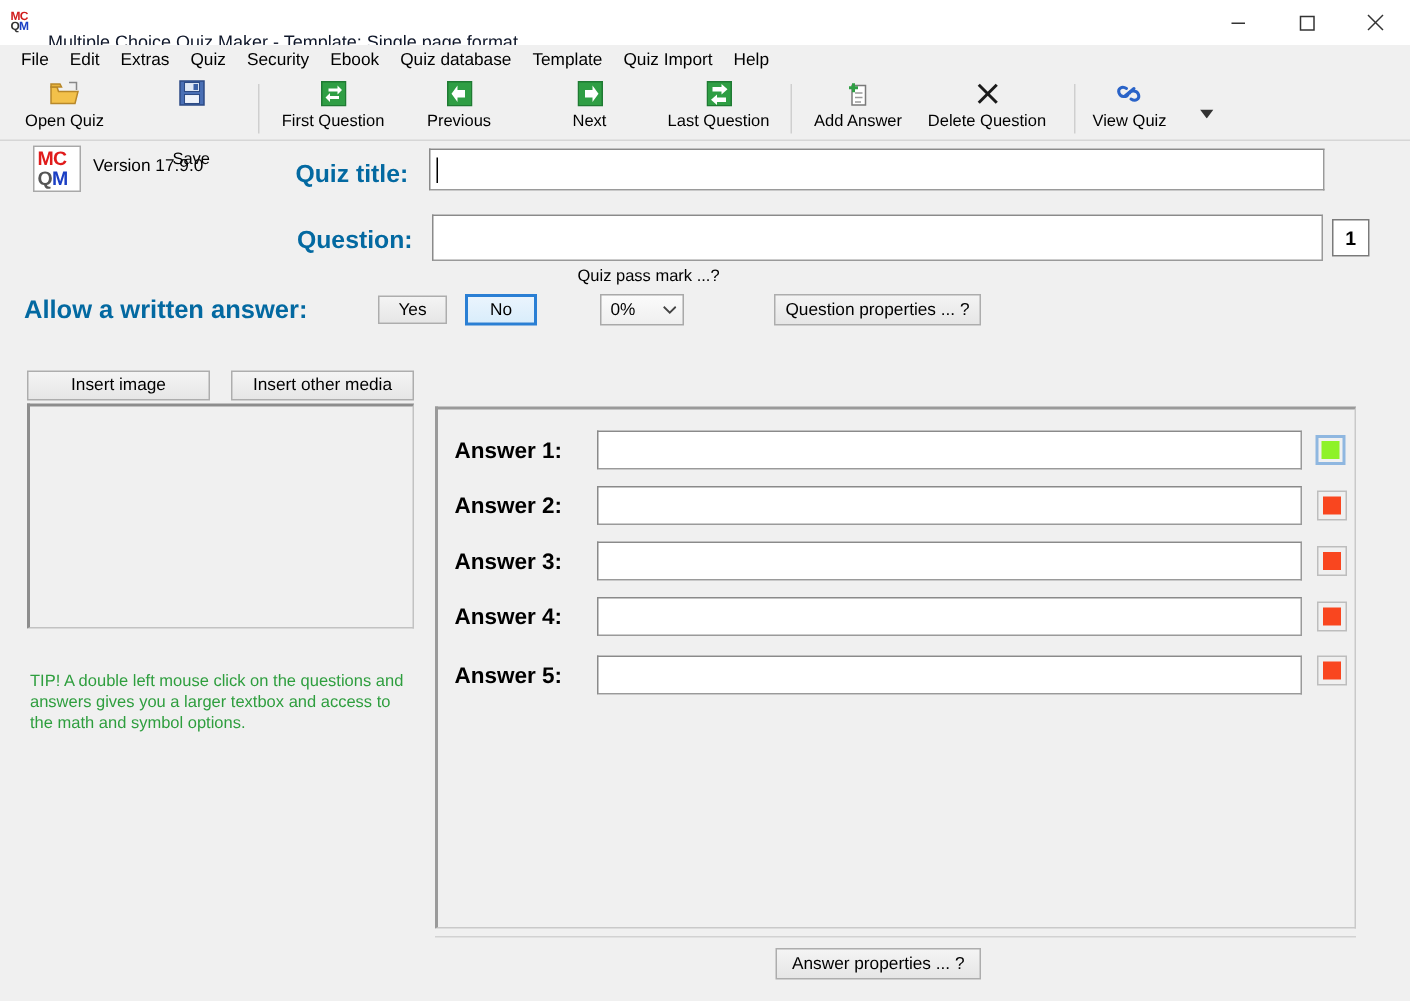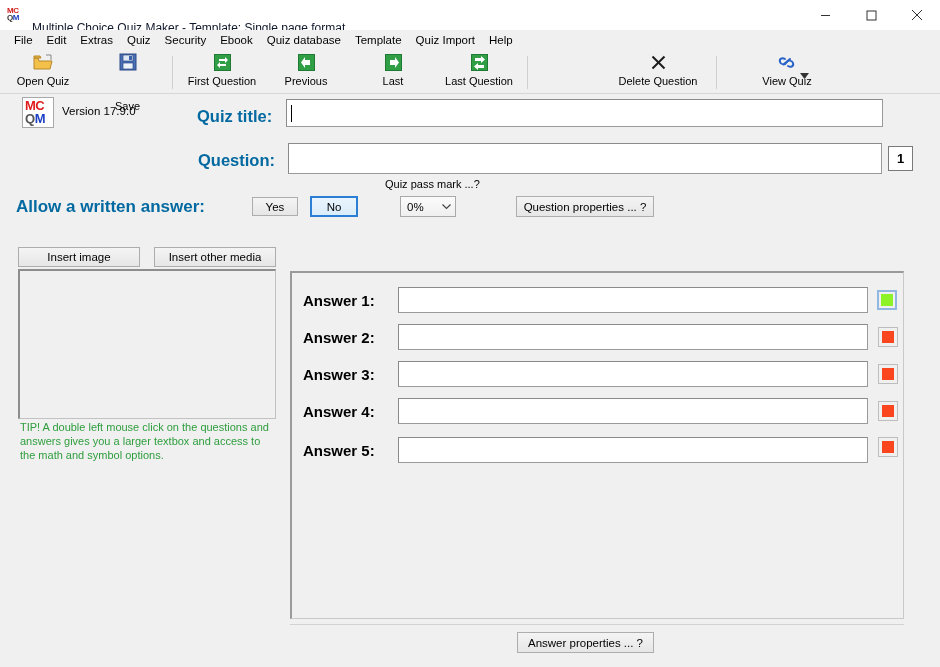--- a/index.html
+++ b/index.html
@@ -276,21 +276,21 @@
     left: 18px; top: 269px;
     width: 258px; height: 150px;
     background: #f0f0f0;
     border: 1px solid #c2c2c2;
     border-top: 2px solid #8d8d8d;
     border-left: 2px solid #8d8d8d;
     box-sizing: border-box;
   }
   .tip {
     position: absolute;
-    left: 20px; top: 420px;
+    left: 20px; top: 447px;
     width: 252px;
     font-size: 11px;
     line-height: 14px;
     color: #2e9e3e;
     font-family: "Liberation Sans", sans-serif;
   }
 
   
   .answers-panel {
     position: absolute;
@@ -435,50 +435,63 @@
       <div class="tb-label">Previous</div>
     </div>
 
     <div class="tb-btn" style="left:362px; width:62px;">
       <div class="tb-ico">
         <svg width="17" height="17" viewBox="0 0 17 17">
           <rect x="0.5" y="0.5" width="16" height="16" fill="#2f9e44" stroke="#1f7a33" stroke-width="1"></rect>
           <path d="M5 6 L10 6 L10 3 L14 8.5 L10 14 L10 11 L5 11 Z" fill="#ffffff"></path>
         </svg>
       </div>
-      <div class="tb-label">Last</div>
+      <div class="tb-label">Next</div>
     </div>
 
     <div class="tb-btn" style="left:440px; width:78px;">
       <div class="tb-ico">
         <svg width="17" height="17" viewBox="0 0 17 17">
           <rect x="0.5" y="0.5" width="16" height="16" fill="#2f9e44" stroke="#1f7a33" stroke-width="1"></rect>
           <path d="M4 4 L10 4 L10 2 L14 5.5 L10 9 L10 7 L4 7 Z" fill="#ffffff"></path>
           <path d="M13 11 L7 11 L7 9 L3 12.5 L7 16 L7 14 L13 14 Z" fill="#ffffff"></path>
         </svg>
       </div>
       <div class="tb-label">Last Question</div>
     </div>
 
     <div class="tb-sep" style="left:527px;"></div>
 
+    <div class="tb-btn" style="left:538px; width:68px;">
+      <div class="tb-ico">
+        <svg width="18" height="18" viewBox="0 0 18 18">
+          <path d="M5 3 L14 3 L14 16 L5 16 Z" fill="#ffffff" stroke="#7a7a7a" stroke-width="1"></path>
+          <line x1="7" y1="8" x2="12" y2="8" stroke="#9a9a9a" stroke-width="1"></line>
+          <line x1="7" y1="11" x2="12" y2="11" stroke="#9a9a9a" stroke-width="1"></line>
+          <line x1="7" y1="14" x2="11" y2="14" stroke="#9a9a9a" stroke-width="1"></line>
+          <rect x="3" y="3.5" width="6" height="2" fill="#2f9e44"></rect>
+          <rect x="5" y="1.5" width="2" height="6" fill="#2f9e44"></rect>
+        </svg>
+      </div>
+      <div class="tb-label">Add Answer</div>
+    </div>
 
     <div class="tb-btn" style="left:612px; width:92px;">
       <div class="tb-ico">
         <svg width="17" height="17" viewBox="0 0 17 17">
           <line x1="2.5" y1="2.5" x2="14.5" y2="14.5" stroke="#1a1a1a" stroke-width="2"></line>
           <line x1="14.5" y1="2.5" x2="2.5" y2="14.5" stroke="#1a1a1a" stroke-width="2"></line>
         </svg>
       </div>
       <div class="tb-label">Delete Question</div>
     </div>
 
     <div class="tb-sep" style="left:716px;"></div>
 
-    <div class="tb-btn" style="left:724px; width:58px;margin-left:34px;">
+    <div class="tb-btn" style="left:724px; width:58px;">
       <div class="tb-ico">
         <svg width="18" height="15" viewBox="0 0 18 15">
           <path d="M7 4 C4 2, 1 4, 2 7 C3 10, 7 10, 8 8" fill="none" stroke="#2a63c8" stroke-width="2" stroke-linecap="round"></path>
           <path d="M10 11 C13 13, 16 11, 15 8 C14 5, 10 5, 9 7" fill="none" stroke="#2a63c8" stroke-width="2" stroke-linecap="round"></path>
           <line x1="6" y1="9" x2="12" y2="4" stroke="#2a63c8" stroke-width="2" stroke-linecap="round"></line>
         </svg>
       </div>
       <div class="tb-label">View Quiz</div>
     </div>
 

